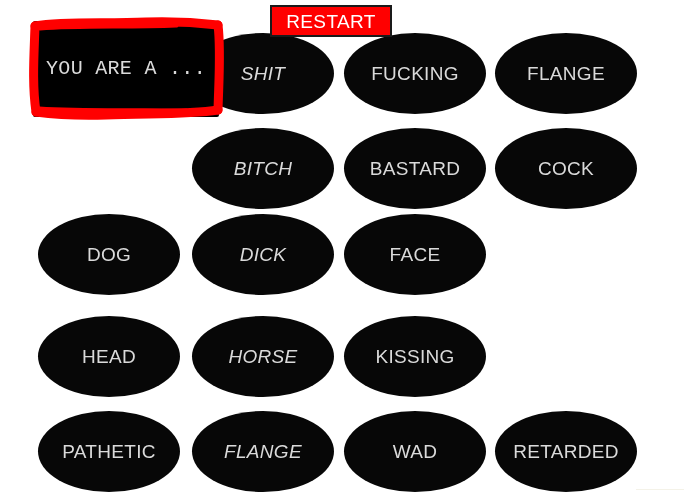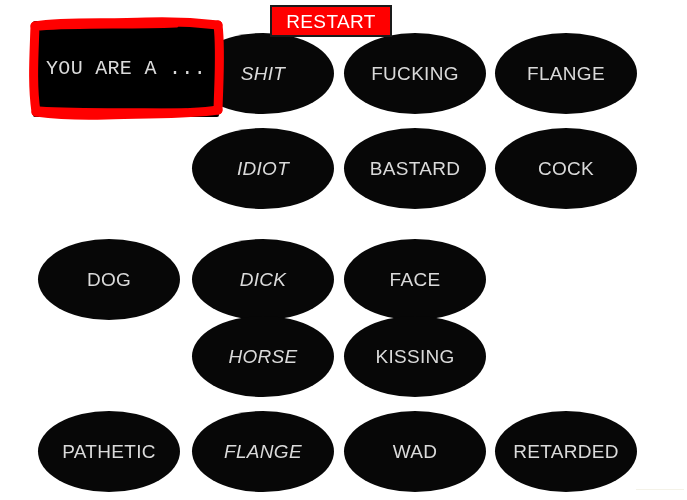--- a/index.html
+++ b/index.html
@@ -113,21 +113,21 @@
     z-index: 2;
   }
 
   .col-1 { left: 38px; }
   .col-2 { left: 192px; font-style: italic; }
   .col-3 { left: 344px; }
   .col-4 { left: 495px; }
 
   .row-1 { top: 33px; }
   .row-2 { top: 128px; }
-  .row-3 { top: 239px; }
+  .row-3 { top: 214px; }
   .row-4 { top: 316px; }
   .row-5 { top: 411px; }
 
   
   .word-cell.selected.col-1.row-1 {
     left: 33px;
     top: 21px;
   }
 
   
@@ -165,37 +165,40 @@
       <div class="word-cell col-2 row-1">
         <span class="word-label">SHIT</span>
       </div>
       <div class="word-cell col-3 row-1">
         <span class="word-label">FUCKING</span>
       </div>
       <div class="word-cell col-4 row-1">
         <span class="word-label">FLANGE</span>
       </div>
       <div class="word-cell col-2 row-2">
-        <span class="word-label">IDIOT</span>
+        <span class="word-label">BITCH</span>
       </div>
       <div class="word-cell col-3 row-2">
         <span class="word-label">BASTARD</span>
       </div>
       <div class="word-cell col-4 row-2">
         <span class="word-label">COCK</span>
       </div>
       <div class="word-cell col-1 row-3">
         <span class="word-label">DOG</span>
       </div>
       <div class="word-cell col-2 row-3">
         <span class="word-label">DICK</span>
       </div>
       <div class="word-cell col-3 row-3">
         <span class="word-label">FACE</span>
       </div>
+      <div class="word-cell col-1 row-4">
+        <span class="word-label">HEAD</span>
+      </div>
       <div class="word-cell col-2 row-4">
         <span class="word-label">HORSE</span>
       </div>
       <div class="word-cell col-3 row-4">
         <span class="word-label">KISSING</span>
       </div>
       <div class="word-cell col-1 row-5">
         <span class="word-label">PATHETIC</span>
       </div>
       <div class="word-cell col-2 row-5">

